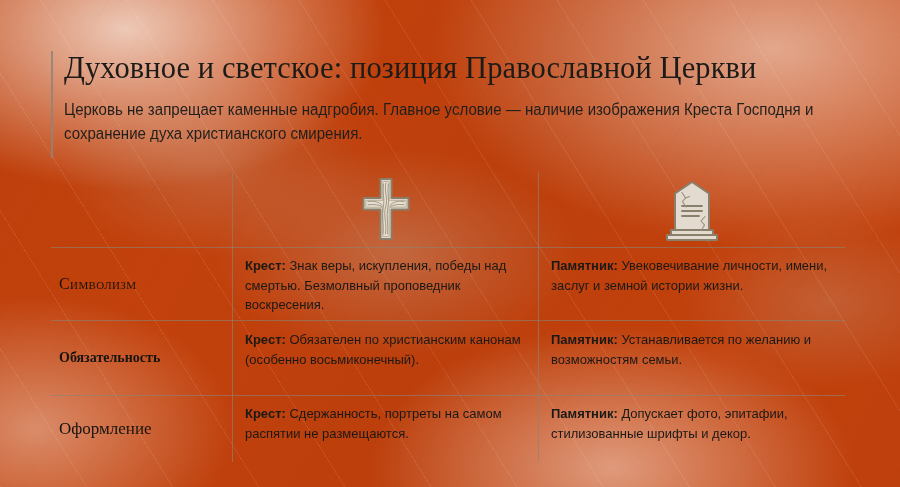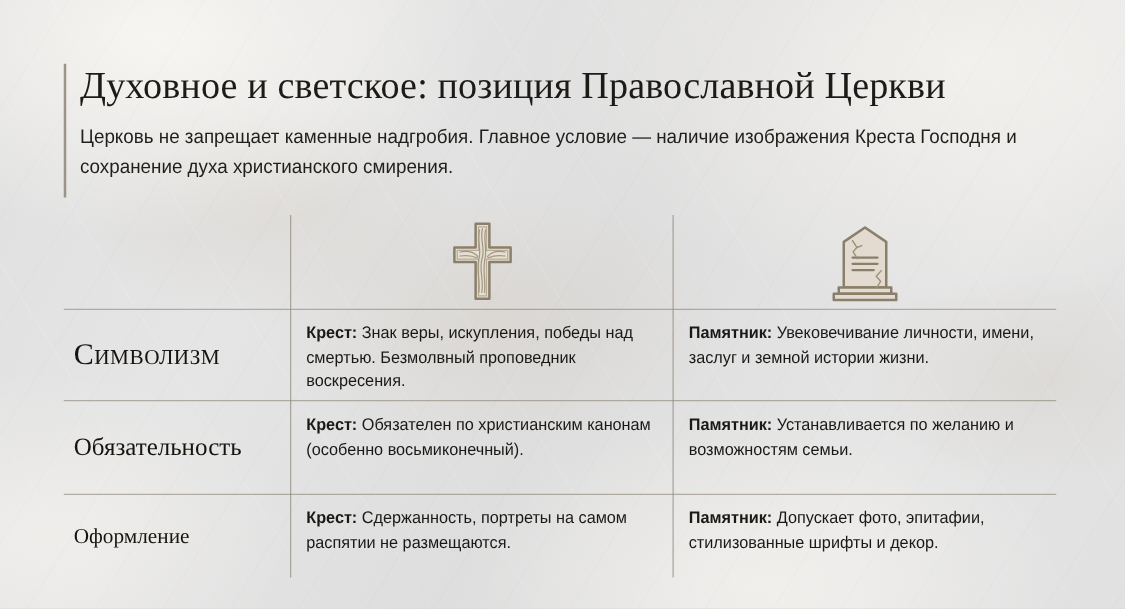--- a/index.html
+++ b/index.html
@@ -13,21 +13,21 @@
     overflow: hidden;
     font-family: "Liberation Sans", sans-serif;
     background: #d9d2c7;
   }
 
   
   #page {
     position: relative;
     width: 900px;
     height: 487px;
-    background-color: #e5e5e5;
+    background-color: #c2410c;
     overflow: hidden;
   }
   
   #page-texture {
     position: absolute;
     inset: 0;
     background:
       radial-gradient(ellipse 420px 260px at 14% 6%,  rgba(255,253,248,0.72), rgba(255,253,248,0) 62%),
       radial-gradient(ellipse 520px 300px at 86% 10%, rgba(255,252,246,0.55), rgba(255,252,246,0) 66%),
       radial-gradient(ellipse 380px 220px at 68% 96%, rgba(255,252,246,0.48), rgba(255,252,246,0) 64%),
@@ -156,27 +156,28 @@
     padding-left: 8px;
     box-sizing: border-box;
   }
   .label-cell .label-text { display: block; }
   #label-cell-0 { top: 76px;  height: 72px; }
   #label-cell-1 { top: 149px; height: 74px; }
   #label-cell-2 { top: 224px; height: 66px; }
 
   
   #label-cell-0 .label-text {
-    font-size: 24px;
+    font-size: 16px;
     font-variant: small-caps;
     letter-spacing: .4px;
   }
   #label-cell-1 .label-text {
-    font-size: 20px;
+    font-size: 14px;
     letter-spacing: 0;
+    font-weight: bold;
   }
   #label-cell-2 .label-text {
     font-size: 17px;
     letter-spacing: 0;
   }
 
   
   .body-cell {
     position: absolute;
     font-family: "Liberation Sans", sans-serif;

